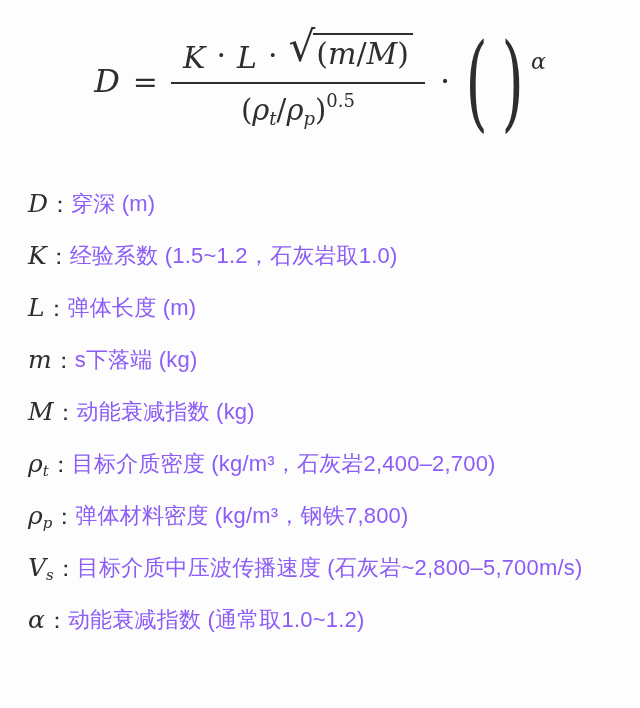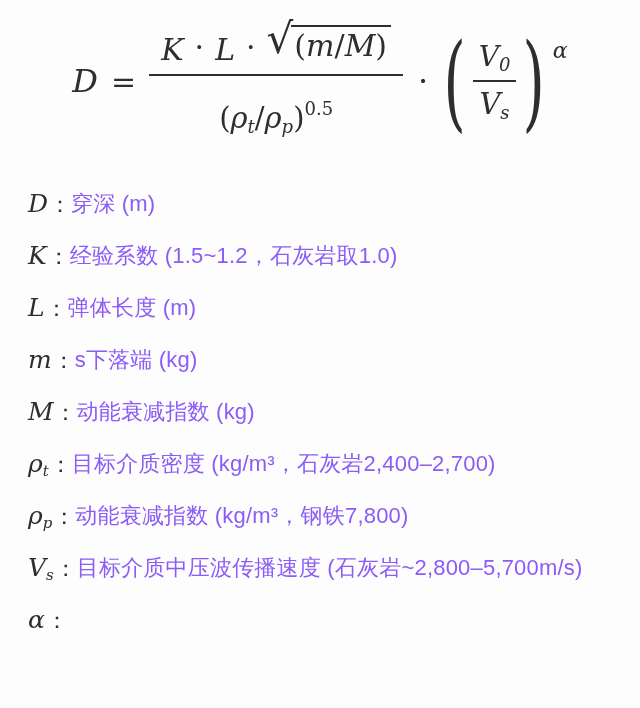--- a/index.html
+++ b/index.html
@@ -37,21 +37,21 @@
     align-items: center;
     text-align: center;
   }
   .frac .num {
     display: flex;
     align-items: flex-end;
     justify-content: center;
     border-bottom: 2.5px solid #2e2e2e;
     padding: 0 12px 7px 12px;
   }
-  .frac .den { padding-top: 22px; font-size: 29px; white-space: nowrap; }
+  .frac .den { padding-top: 6px; font-size: 29px; white-space: nowrap; }
 
   .mdot { margin: 0 11px; position: relative; top: -3px; }
   .mdot-mid { margin: 0 15px; font-size: 32px; }
 
   .sqrt { display: inline-flex; align-items: flex-start; }
   .rad-sign {
     font-size: 42px;
     line-height: 1;
     position: relative;
     top: -7px;
@@ -141,24 +141,20 @@
           <span class="radicand"><span>(</span><span class="it">m</span><span>/</span><span class="it">M</span><span>)</span></span>
         </span>
       </span>
       <span class="den"><span>(</span><span class="it">ρ</span><sub class="sm">t</sub><span>/</span><span class="it">ρ</span><sub class="sm">p</sub><span>)</span><sup class="sm">0.5</sup></span>
     </span>
 
     <span class="mdot-mid">·</span>
 
     <span class="vgroup">
       <span class="bigparen open">(</span>
-      <span class="frac vfrac">
-        <span class="num"><span class="it">V</span><sub class="sm">0</sub></span>
-        <span class="den"><span class="it">V</span><sub class="sm">s</sub></span>
-      </span>
       <span class="bigparen close">)</span>
       <span class="alpha-exp">α</span>
     </span>
   </div>
 
   <div class="definitions">
 
     <div class="def-row">
       <span class="def-sym"><span>D</span><sub></sub><span class="def-colon">：</span></span>
       <span class="def-text">穿深 (m)</span>
@@ -184,27 +180,28 @@
       <span class="def-text">动能衰减指数 (kg)</span>
     </div>
 
     <div class="def-row">
       <span class="def-sym"><span>ρ</span><sub>t</sub><span class="def-colon">：</span></span>
       <span class="def-text">目标介质密度 (kg/m³，石灰岩2,400–2,700)</span>
     </div>
 
     <div class="def-row">
       <span class="def-sym"><span>ρ</span><sub>p</sub><span class="def-colon">：</span></span>
-      <span class="def-text">动能衰减指数 (kg/m³，钢铁7,800)</span>
+      <span class="def-text">弹体材料密度 (kg/m³，钢铁7,800)</span>
     </div>
 
 
     <div class="def-row">
       <span class="def-sym"><span>V</span><sub>s</sub><span class="def-colon">：</span></span>
       <span class="def-text">目标介质中压波传播速度 (石灰岩~2,800–5,700m/s)</span>
     </div>
 
     <div class="def-row">
       <span class="def-sym"><span>α</span><sub></sub><span class="def-colon">：</span></span>
+      <span class="def-text">动能衰减指数 (通常取1.0~1.2)</span>
     </div>
 
   </div>
 </div>
 
 </body></html>

